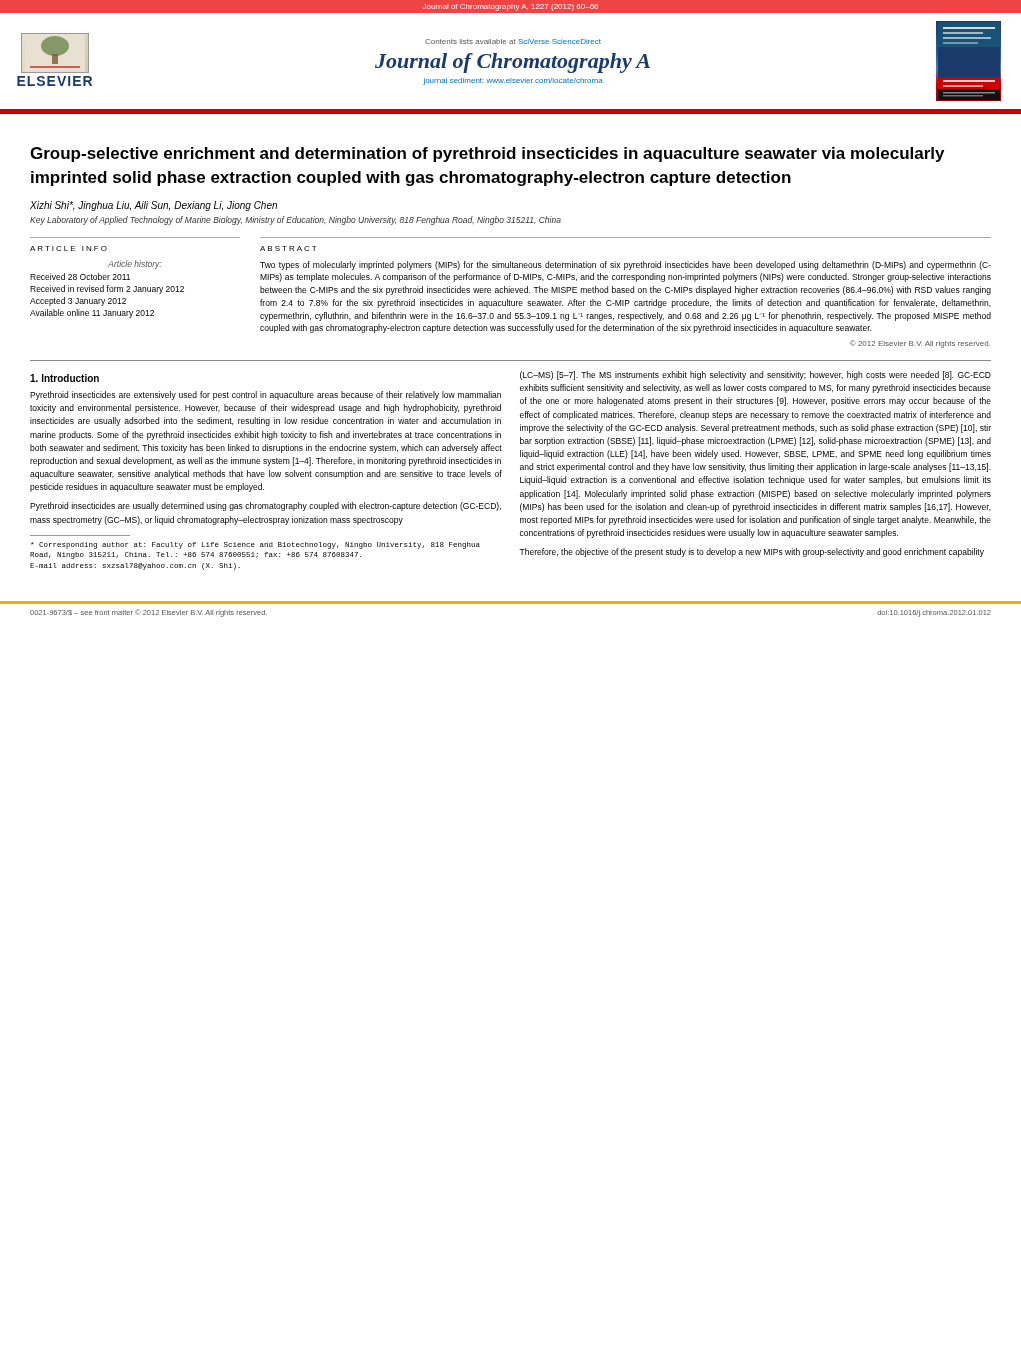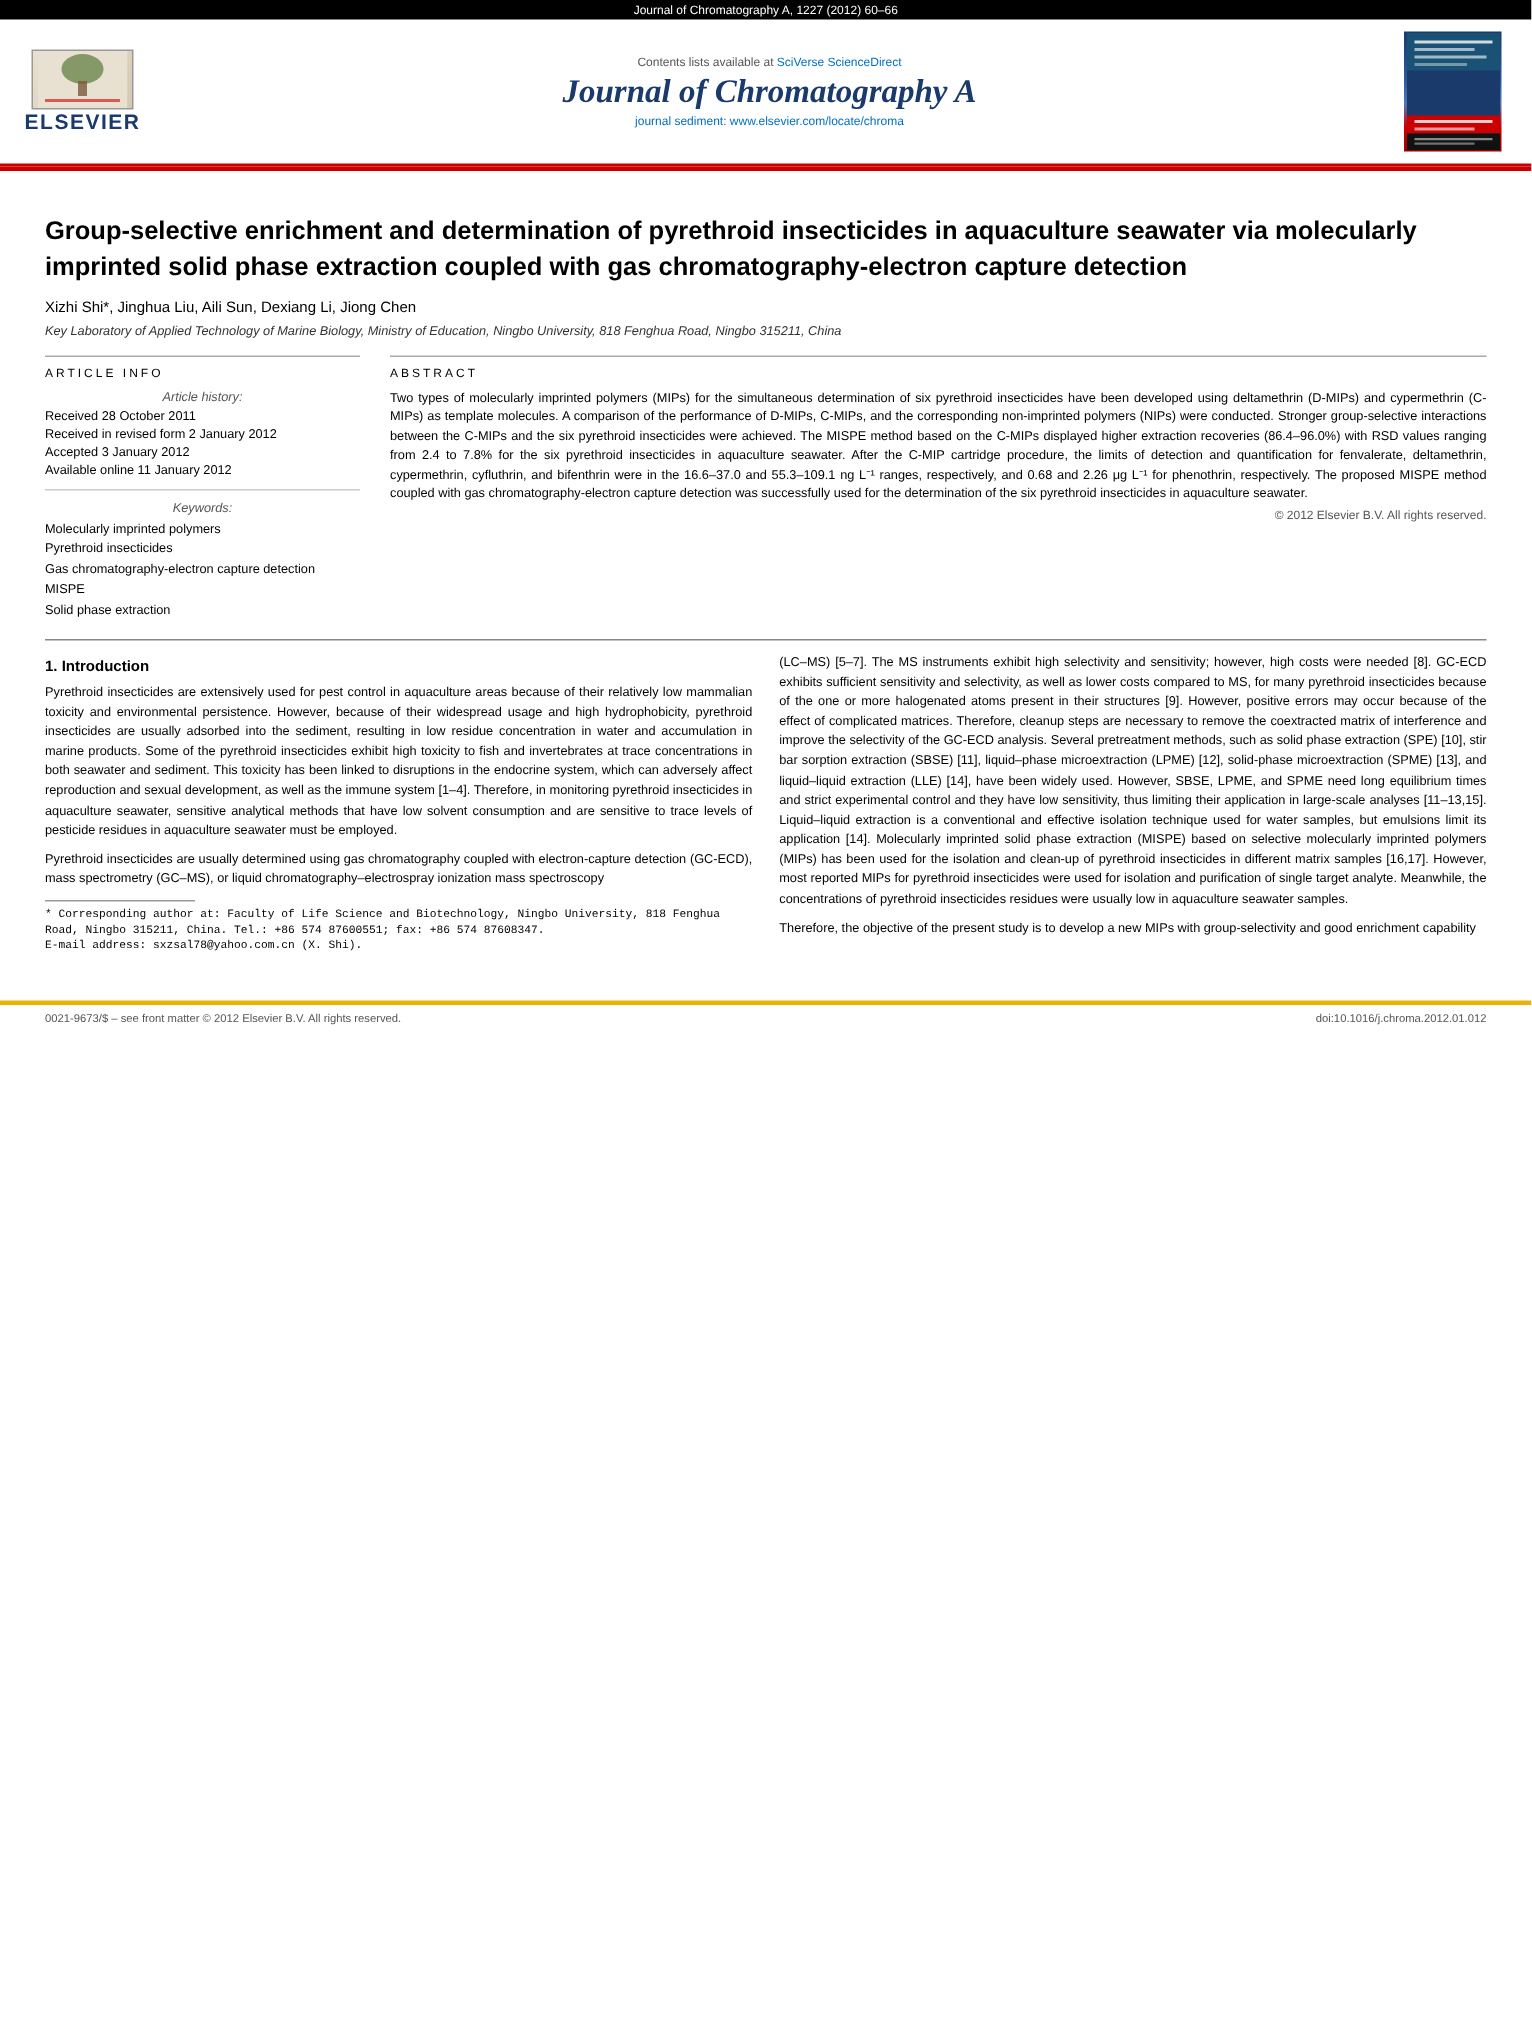--- a/index.html
+++ b/index.html
@@ -7,21 +7,21 @@
       background: #fff;
       font-family: 'Times New Roman', Times, serif;
       font-size: 10px;
       color: #000;
       width: 1021px;
       min-height: 1351px;
     }
 
     
     .header-bar {
-      background: #000000;
+      background: #ef4444;
       color: #fff;
       text-align: center;
       font-size: 8px;
       padding: 2px 0;
       font-family: Arial, sans-serif;
     }
 
     .journal-header {
       display: flex;
       align-items: center;
@@ -120,20 +120,21 @@
       line-height: 1.4;
       margin-bottom: 10px;
       font-family: Arial, sans-serif;
     }
 
     .article-authors {
       font-size: 10px;
       color: #000;
       margin-bottom: 4px;
       font-family: Arial, sans-serif;
+      font-style: italic;
     }
 
     .article-affiliation {
       font-size: 8.5px;
       color: #333;
       font-style: italic;
       margin-bottom: 12px;
       font-family: Arial, sans-serif;
     }
 
@@ -341,28 +342,20 @@
 
     <div class="article-info-col">
       <div class="section-header">ARTICLE INFO</div>
 
       <div class="info-label">Article history:</div>
       <div class="info-value">Received 28 October 2011</div>
       <div class="info-value">Received in revised form 2 January 2012</div>
       <div class="info-value">Accepted 3 January 2012</div>
       <div class="info-value">Available online 11 January 2012</div>
 
-      <div class="keywords-block">
-        <div class="info-label">Keywords:</div>
-        <div class="keyword-item">Molecularly imprinted polymers</div>
-        <div class="keyword-item">Pyrethroid insecticides</div>
-        <div class="keyword-item">Gas chromatography-electron capture detection</div>
-        <div class="keyword-item">MISPE</div>
-        <div class="keyword-item">Solid phase extraction</div>
-      </div>
     </div>
 
     <div class="abstract-col">
       <div class="section-header">ABSTRACT</div>
       <div class="abstract-text">Two types of molecularly imprinted polymers (MIPs) for the simultaneous determination of six pyrethroid insecticides have been developed using deltamethrin (D-MIPs) and cypermethrin (C-MIPs) as template molecules. A comparison of the performance of D-MIPs, C-MIPs, and the corresponding non-imprinted polymers (NIPs) were conducted. Stronger group-selective interactions between the C-MIPs and the six pyrethroid insecticides were achieved. The MISPE method based on the C-MIPs displayed higher extraction recoveries (86.4–96.0%) with RSD values ranging from 2.4 to 7.8% for the six pyrethroid insecticides in aquaculture seawater. After the C-MIP cartridge procedure, the limits of detection and quantification for fenvalerate, deltamethrin, cypermethrin, cyfluthrin, and bifenthrin were in the 16.6–37.0 and 55.3–109.1 ng L⁻¹ ranges, respectively, and 0.68 and 2.26 μg L⁻¹ for phenothrin, respectively. The proposed MISPE method coupled with gas chromatography-electron capture detection was successfully used for the determination of the six pyrethroid insecticides in aquaculture seawater.</div>
       <div class="copyright-line">© 2012 Elsevier B.V. All rights reserved.</div>
     </div>
   </div>
 
   <div class="body-divider"></div>

